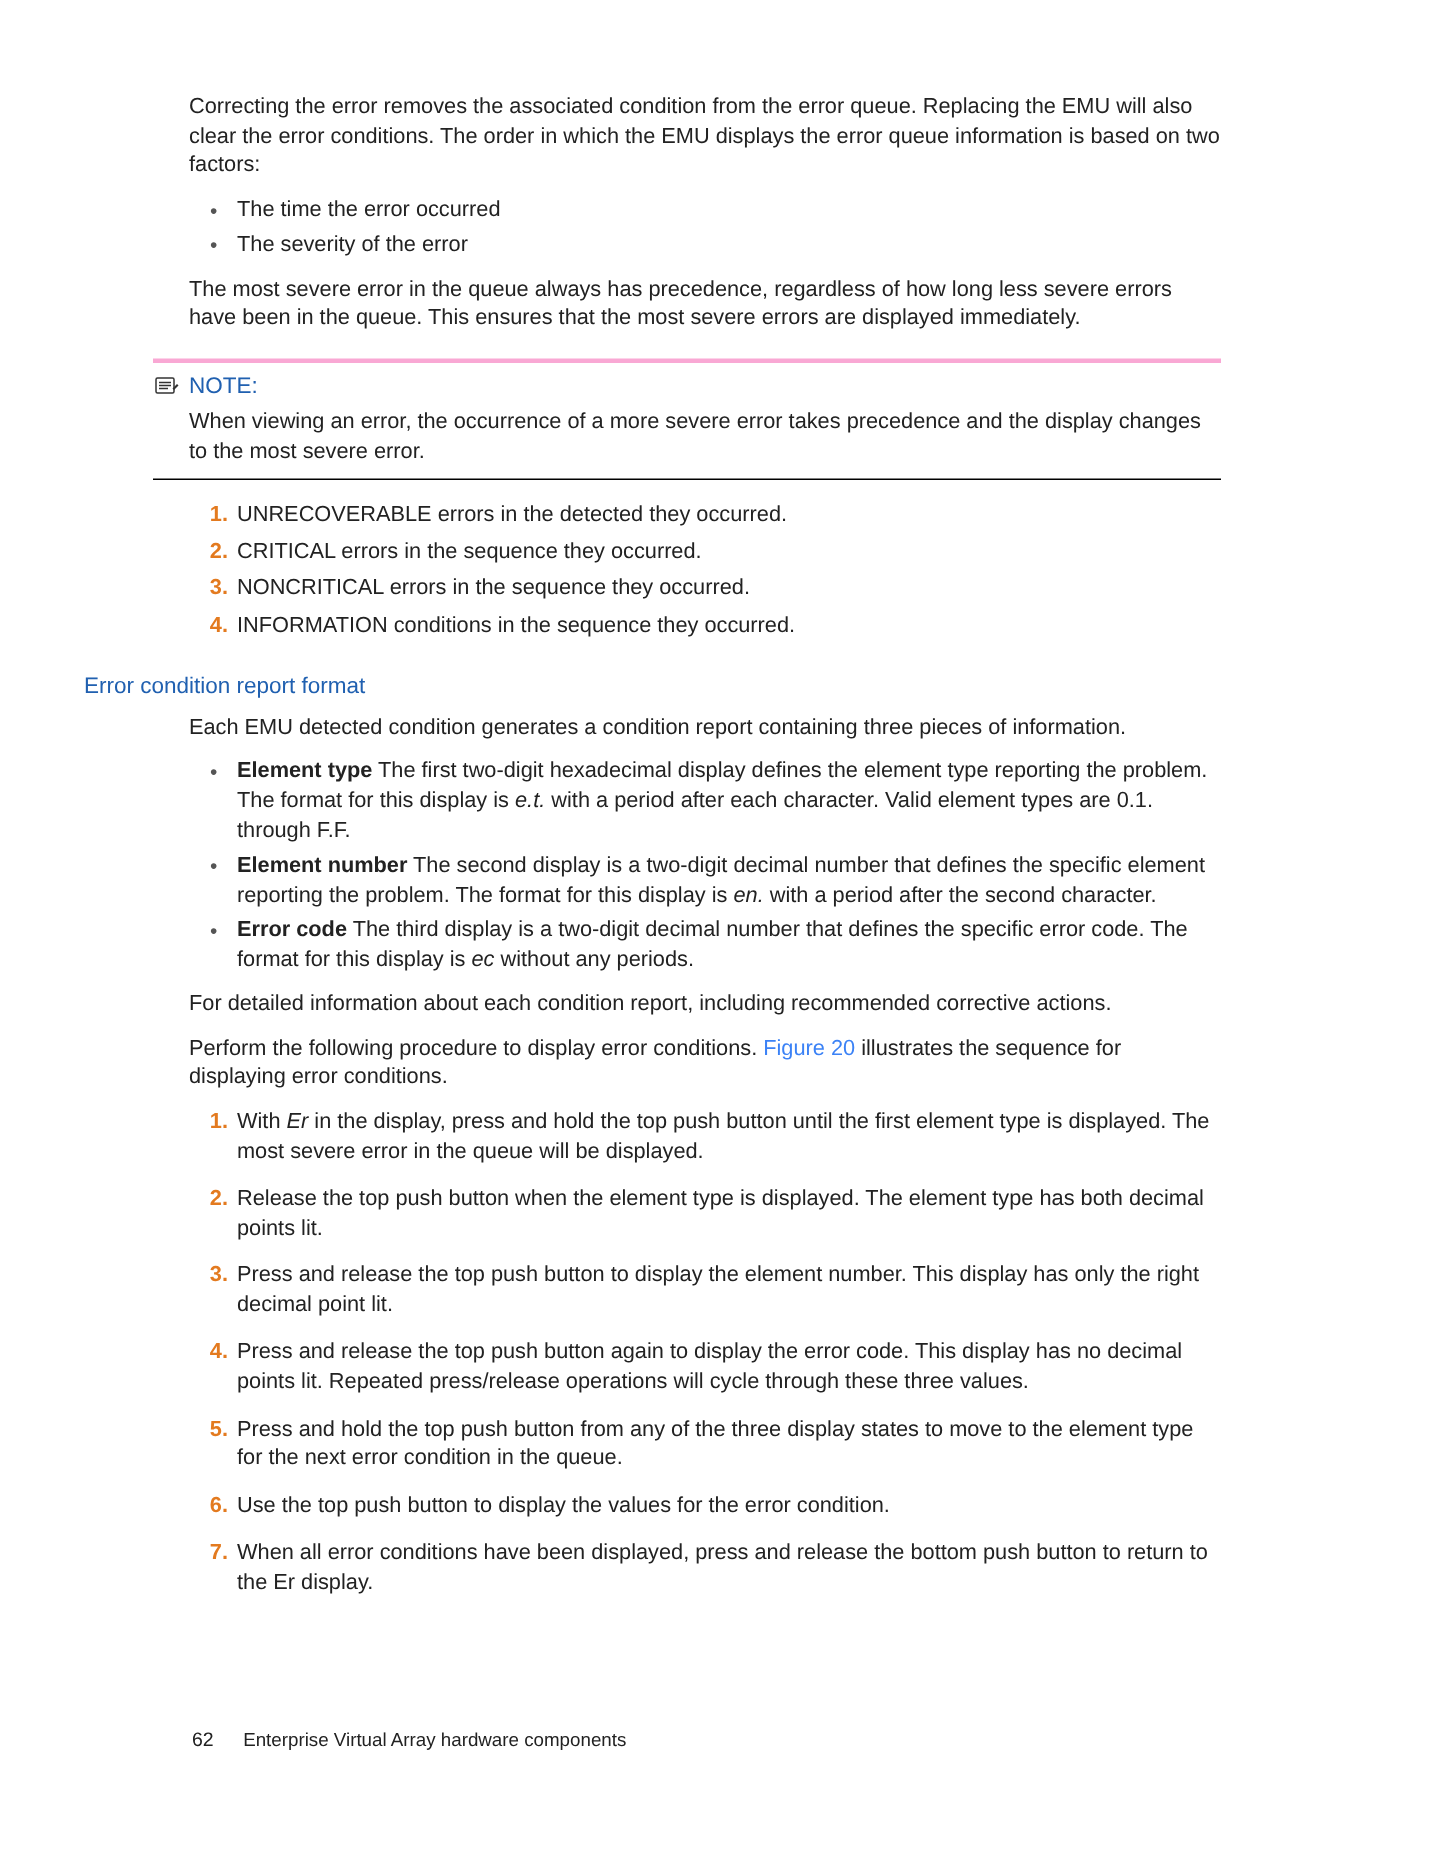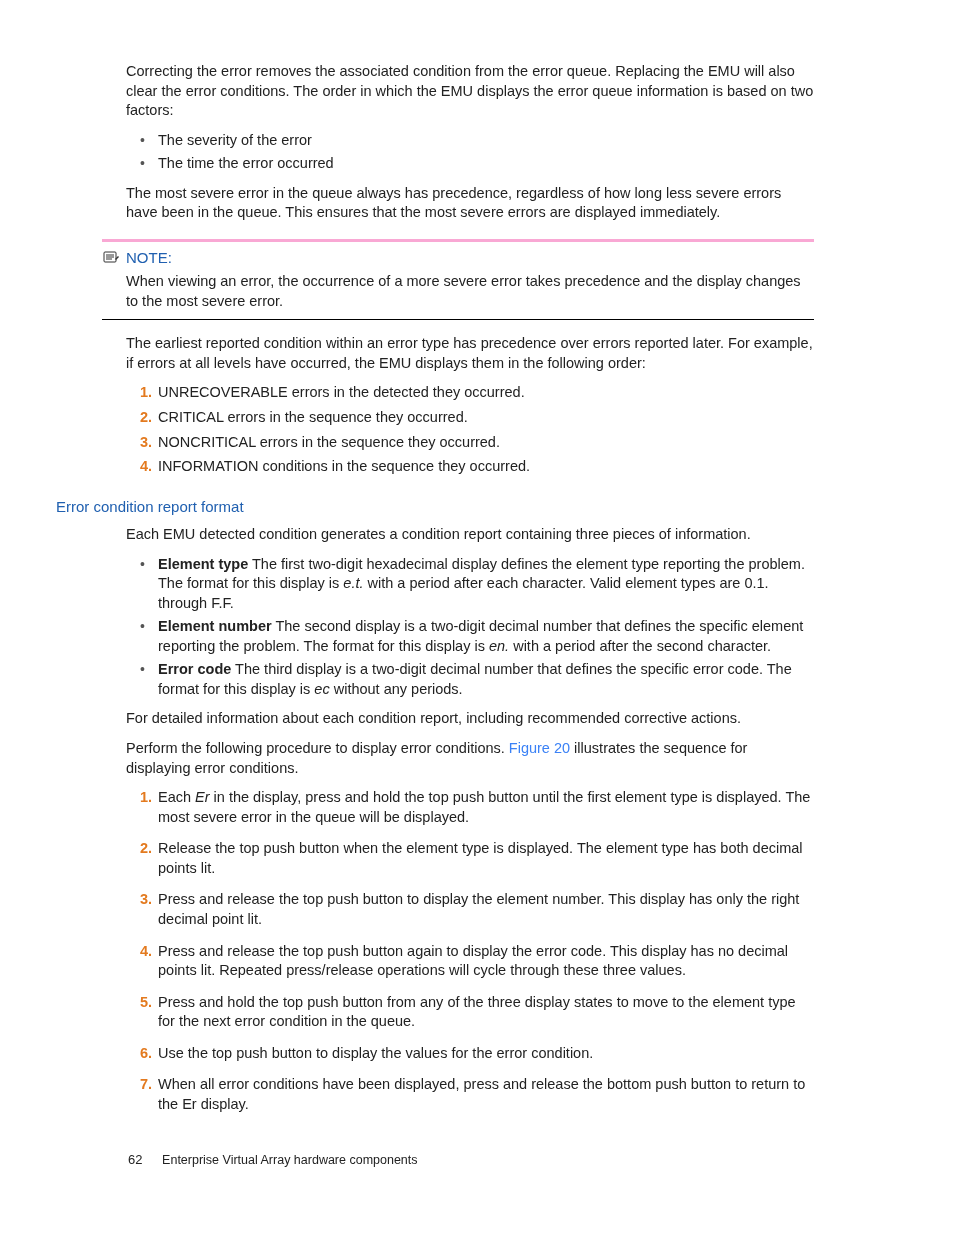--- a/index.html
+++ b/index.html
@@ -120,41 +120,40 @@
   }
 </style>
 </head>
 <body>
 
 <div class="page">
 
   <p class="para">Correcting the error removes the associated condition from the error queue. Replacing the EMU will also clear the error conditions. The order in which the EMU displays the error queue information is based on two factors:</p>
 
   <ul class="bullets">
+    <li>The time the error occurred</li>
     <li>The severity of the error</li>
-    <li>The time the error occurred</li>
   </ul>
 
   <p class="para">The most severe error in the queue always has precedence, regardless of how long less severe errors have been in the queue. This ensures that the most severe errors are displayed immediately.</p>
 
   <div class="note-block">
     <div class="note-header">
       <svg class="note-icon" viewBox="0 0 18 14">
         <rect x="2" y="2" width="12" height="10" rx="1" fill="none" stroke="#333" stroke-width="1"></rect>
         <line x1="4" y1="5" x2="12" y2="5" stroke="#333" stroke-width="1"></line>
         <line x1="4" y1="7" x2="12" y2="7" stroke="#333" stroke-width="1"></line>
         <line x1="4" y1="9" x2="10" y2="9" stroke="#333" stroke-width="1"></line>
         <path d="M13 9 L16 6 L17 7 L14 10 Z" fill="#333"></path>
       </svg>
       <span class="note-label">NOTE:</span>
     </div>
     <p class="note-body para">When viewing an error, the occurrence of a more severe error takes precedence and the display changes to the most severe error.</p>
   </div>
 
-  <p class="para">The earliest reported condition within an error type has precedence over errors reported later. For example, if errors at all levels have occurred, the EMU displays them in the following order:</p>
 
   <ol class="numbered">
     <li>UNRECOVERABLE errors in the detected they occurred.</li>
     <li>CRITICAL errors in the sequence they occurred.</li>
     <li>NONCRITICAL errors in the sequence they occurred.</li>
     <li>INFORMATION conditions in the sequence they occurred.</li>
   </ol>
 
   <div class="sec-heading">Error condition report format</div>
 
@@ -175,21 +174,21 @@
   <p class="para">For detailed information about each condition report, including recommended corrective actions.</p>
 
 
 
   <p class="para">
     <span>Perform the following procedure to display error conditions. </span><span class="link">Figure 20</span><span> illustrates the sequence for displaying error conditions.</span>
   </p>
 
   <ol class="numbered steps">
     <li>
-      <span>Each </span><span class="italic">Er</span><span> in the display, press and hold the top push button until the first element type is displayed. The most severe error in the queue will be displayed.</span>
+      <span>With </span><span class="italic">Er</span><span> in the display, press and hold the top push button until the first element type is displayed. The most severe error in the queue will be displayed.</span>
     </li>
     <li><span>Release the top push button when the element type is displayed. The element type has both decimal points lit.</span></li>
     <li><span>Press and release the top push button to display the element number. This display has only the right decimal point lit.</span></li>
     <li><span>Press and release the top push button again to display the error code. This display has no decimal points lit. Repeated press/release operations will cycle through these three values.</span></li>
     <li><span>Press and hold the top push button from any of the three display states to move to the element type for the next error condition in the queue.</span></li>
     <li><span>Use the top push button to display the values for the error condition.</span></li>
     <li><span>When all error conditions have been displayed, press and release the bottom push button to return to the Er display.</span></li>
   </ol>
 
   <div class="footer">

